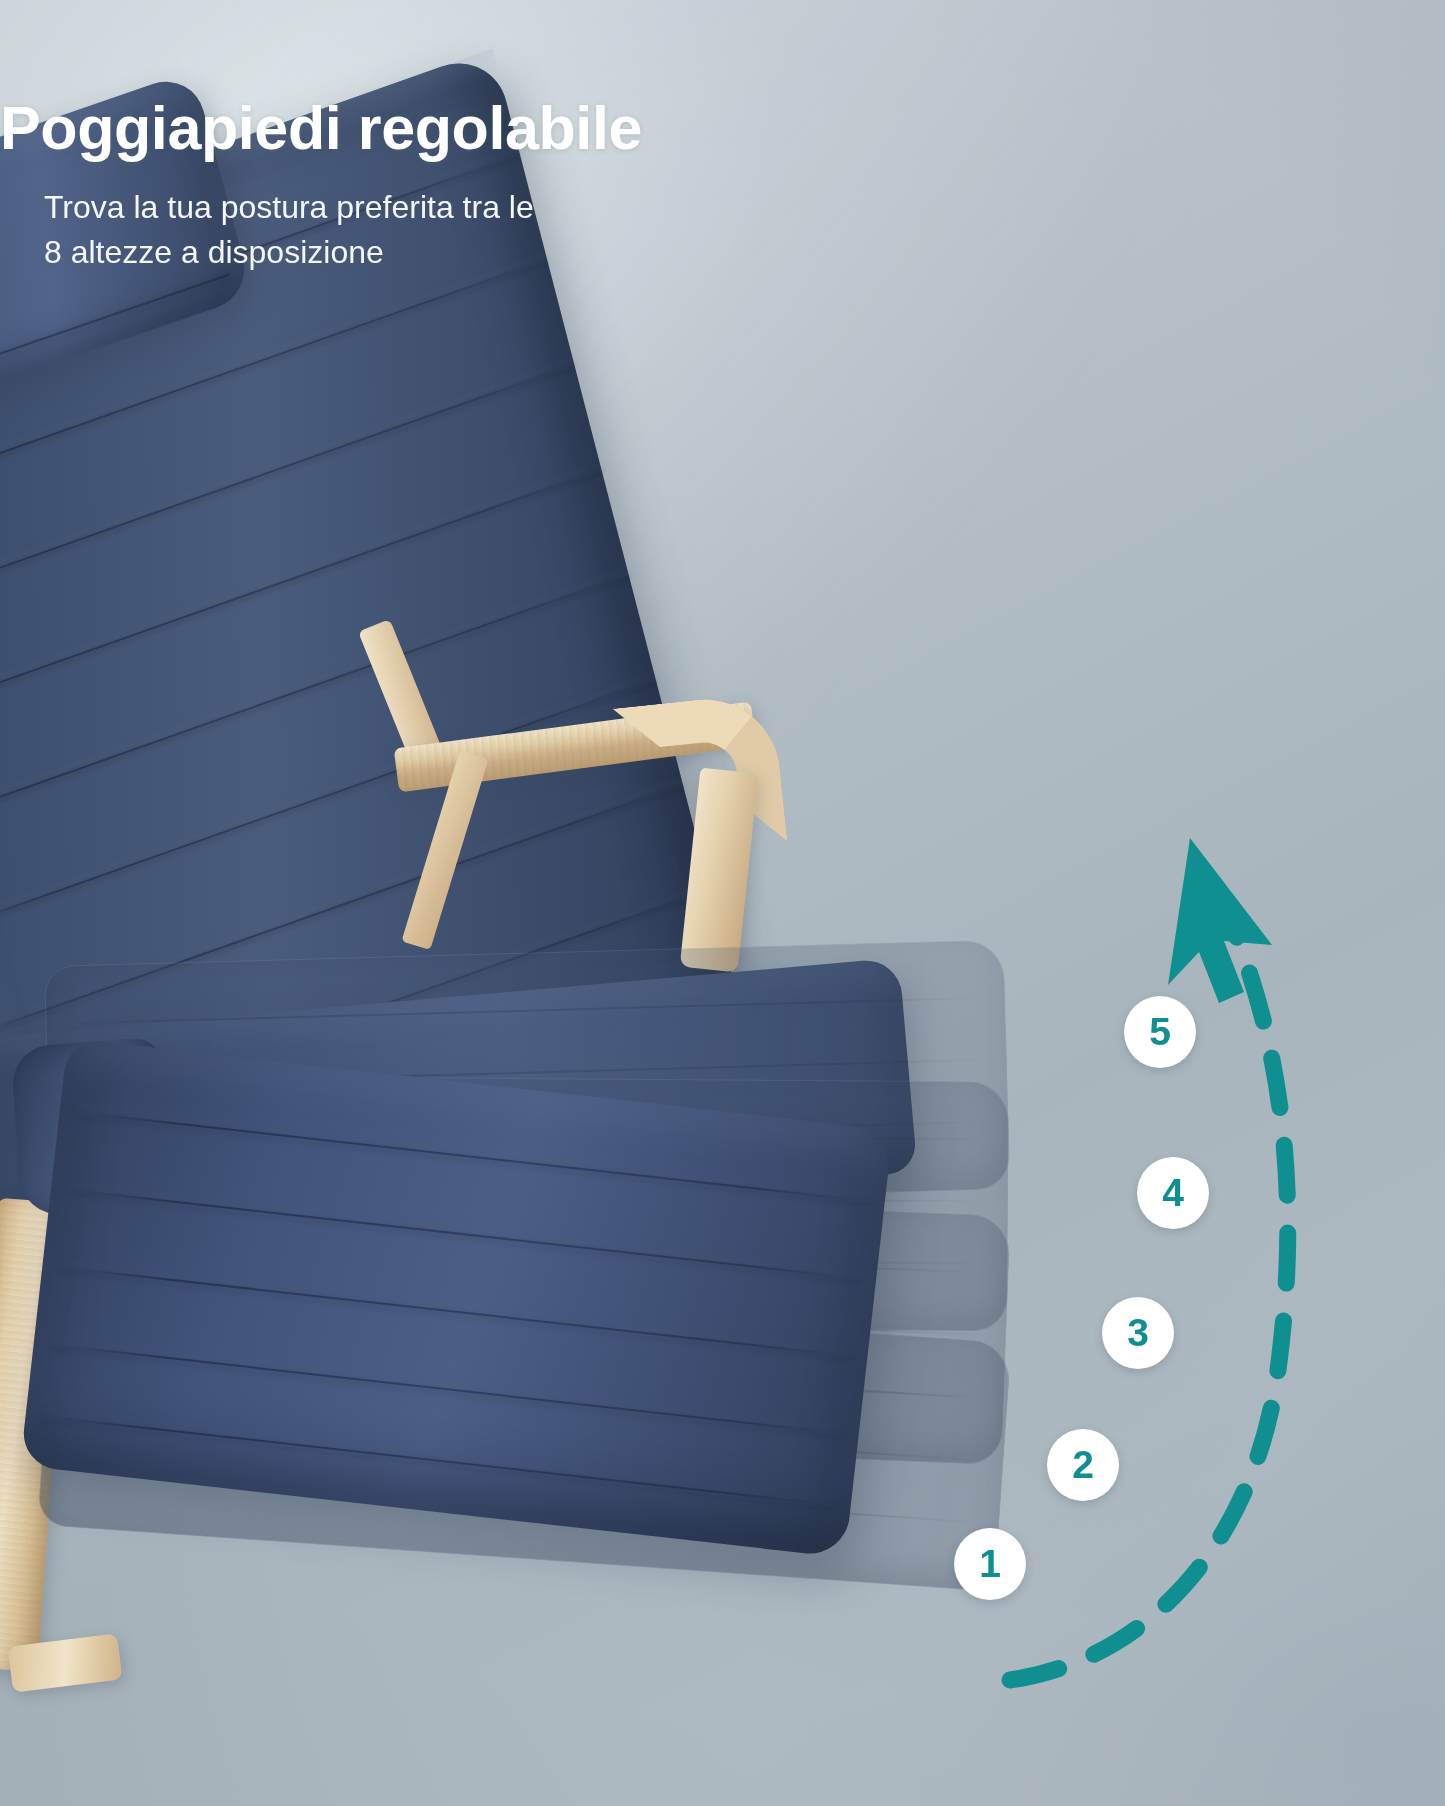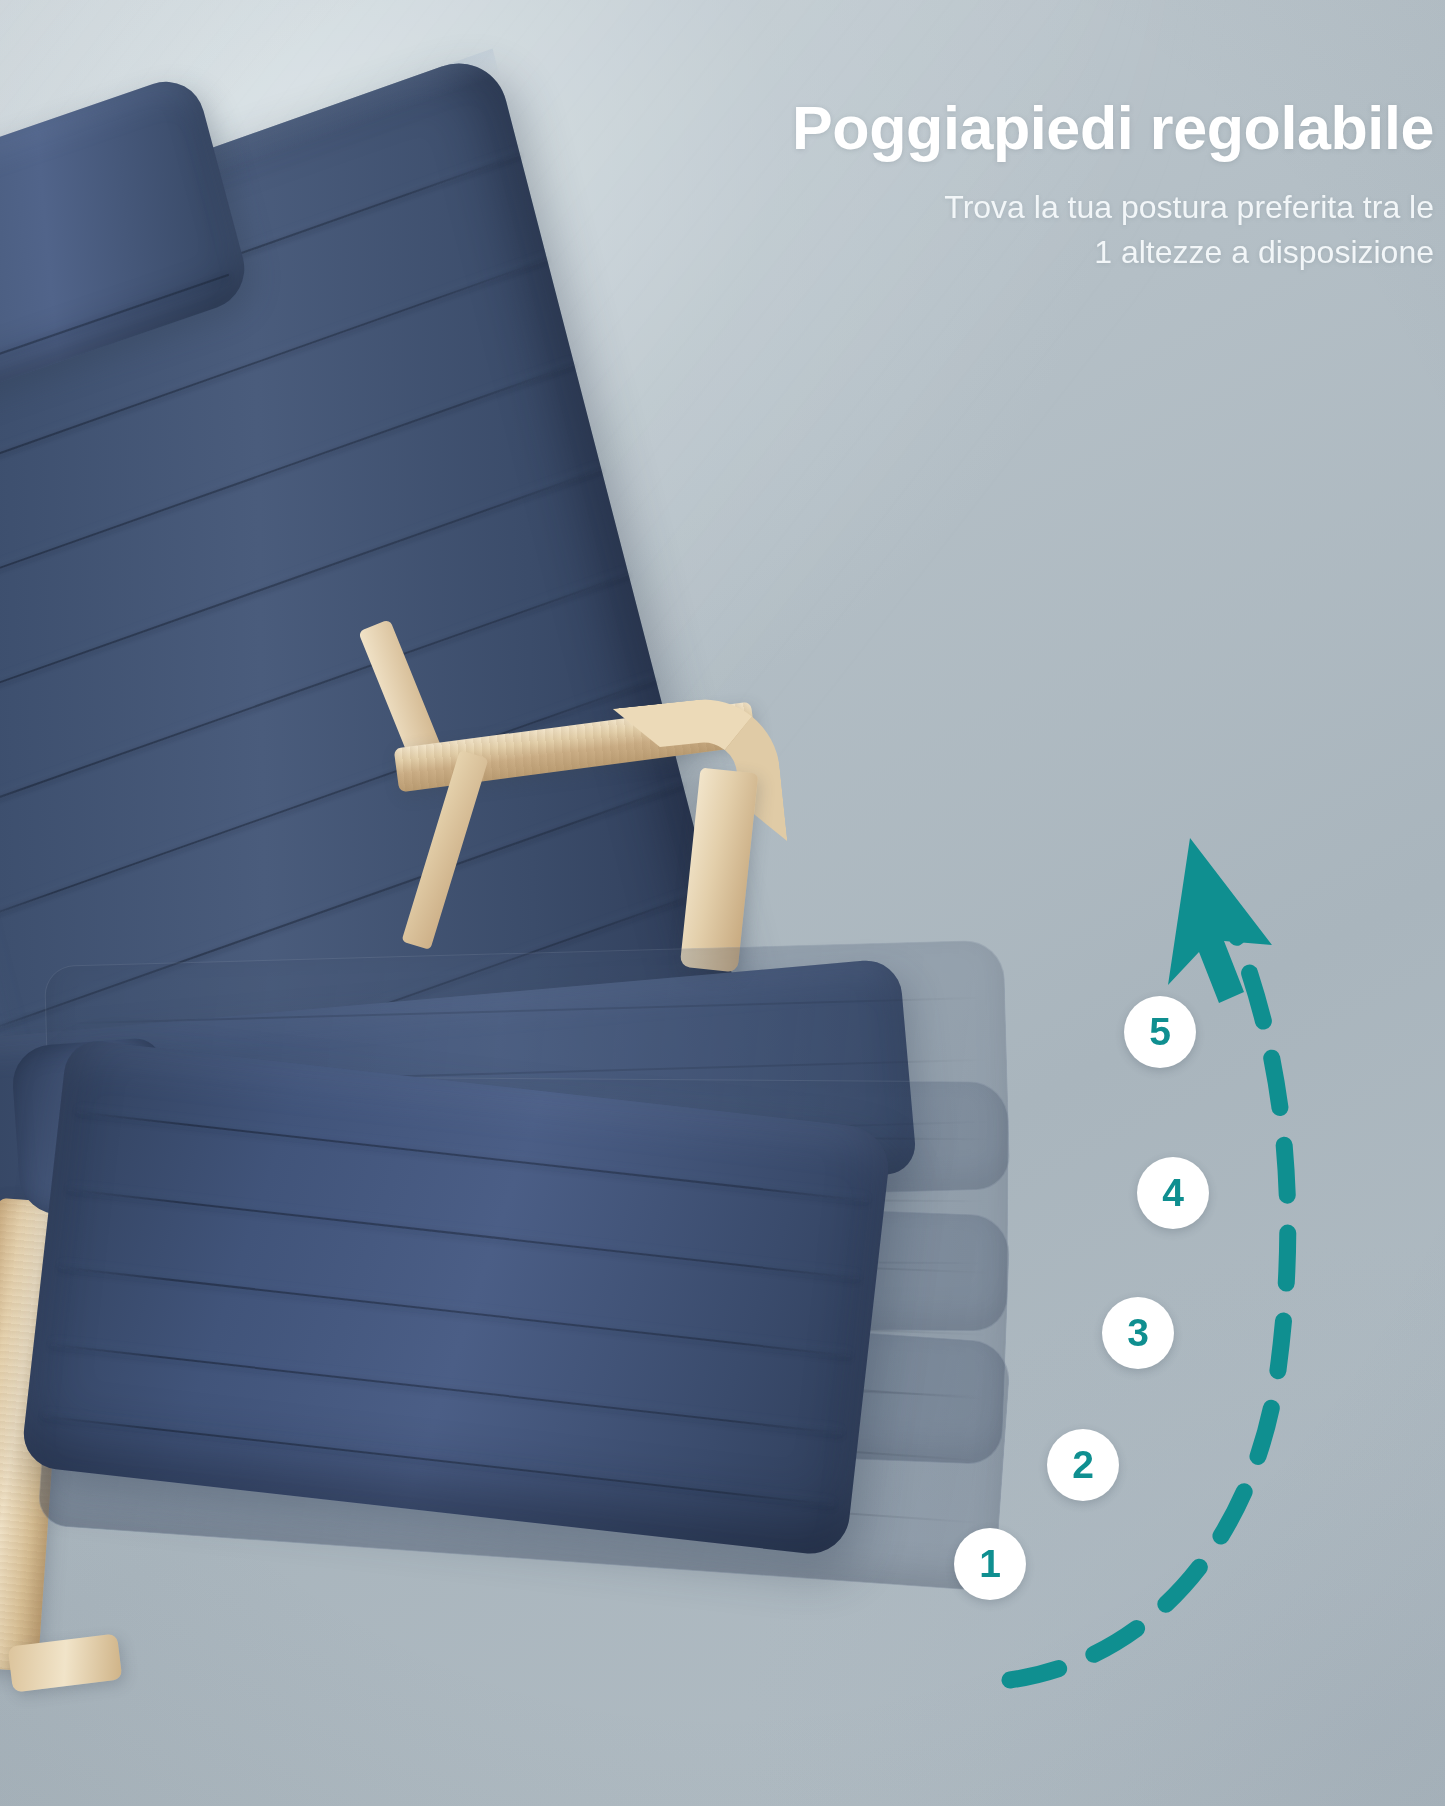--- a/index.html
+++ b/index.html
@@ -26,21 +26,21 @@
     filter:blur(48px);
     pointer-events:none;
   }
   .vign {
     position:absolute; inset:0;
     background:radial-gradient(ellipse 105% 95% at 50% 45%, rgba(0,0,0,0) 52%, rgba(60,72,84,0.13) 100%);
     pointer-events:none;
   }
 
   
-  .headline { position:absolute; left:0; top:0; width:1434px; text-align:right; z-index:40; }
+  .headline { position:absolute; left:0; top:0; width:1434px; text-align:left; z-index:40; }
   .title {
     margin-top:96px;
     font-size:61px; font-weight:700; letter-spacing:-0.4px;
     color:#ffffff; line-height:1.06;
     text-shadow:0 1px 5px rgba(90,103,114,0.22);
   }
   .subtitle {
     margin-top:24px;
     font-size:32px; font-weight:400; line-height:1.42;
     color:#f2f6f8;
@@ -359,17 +359,17 @@
     </div>
     <div class="badge" id="b1">
       <span>1</span>
     </div>
   </div>
 
   <div class="headline">
     <div class="title">Poggiapiedi regolabile</div>
     <div class="subtitle">
       <span>Trova la tua postura preferita tra le</span>
-      <span>1 altezze a disposizione</span>
+      <span>8 altezze a disposizione</span>
     </div>
   </div>
 
 </div>
 
 </body></html>

